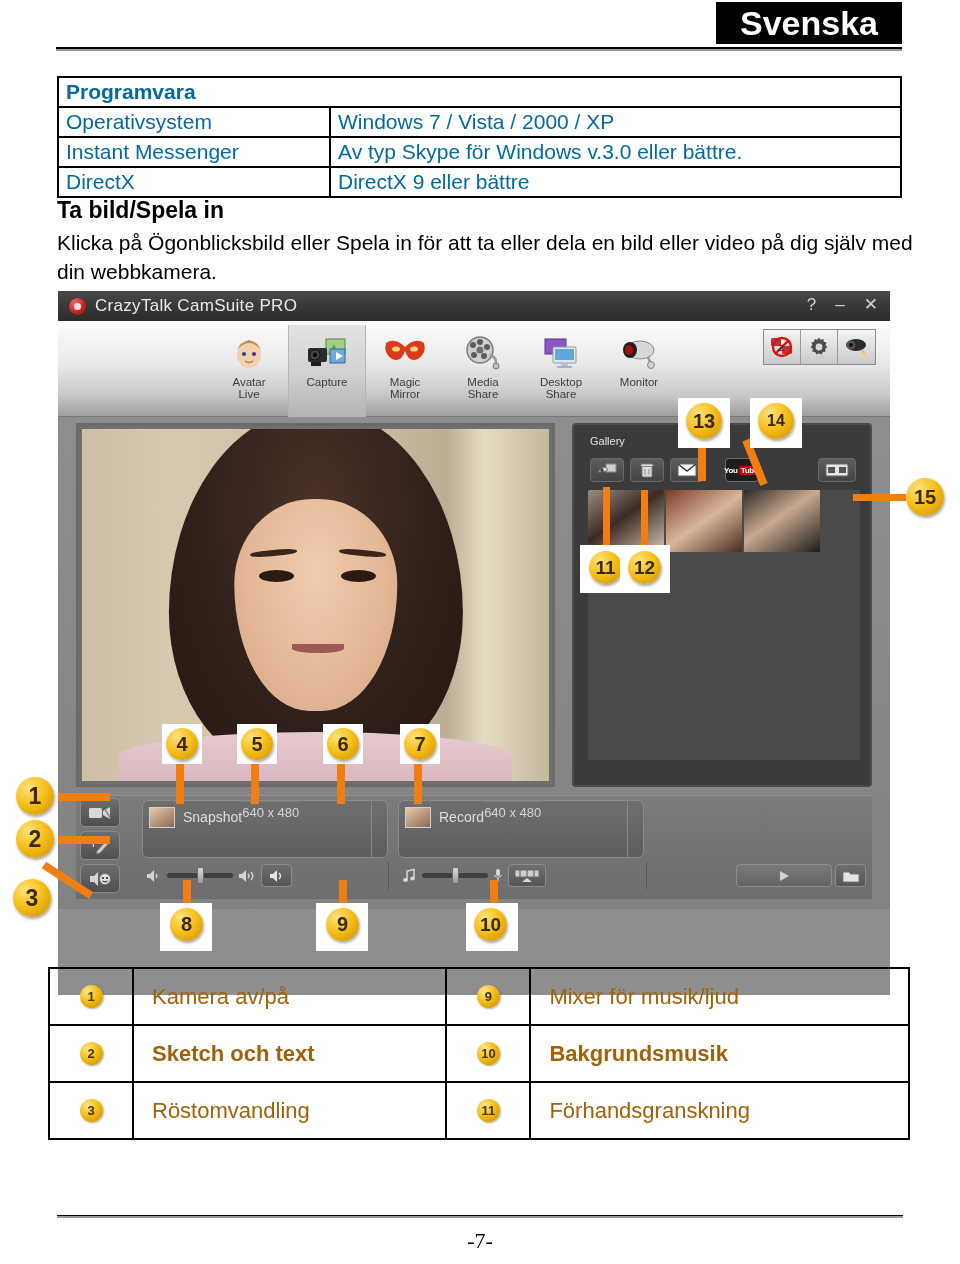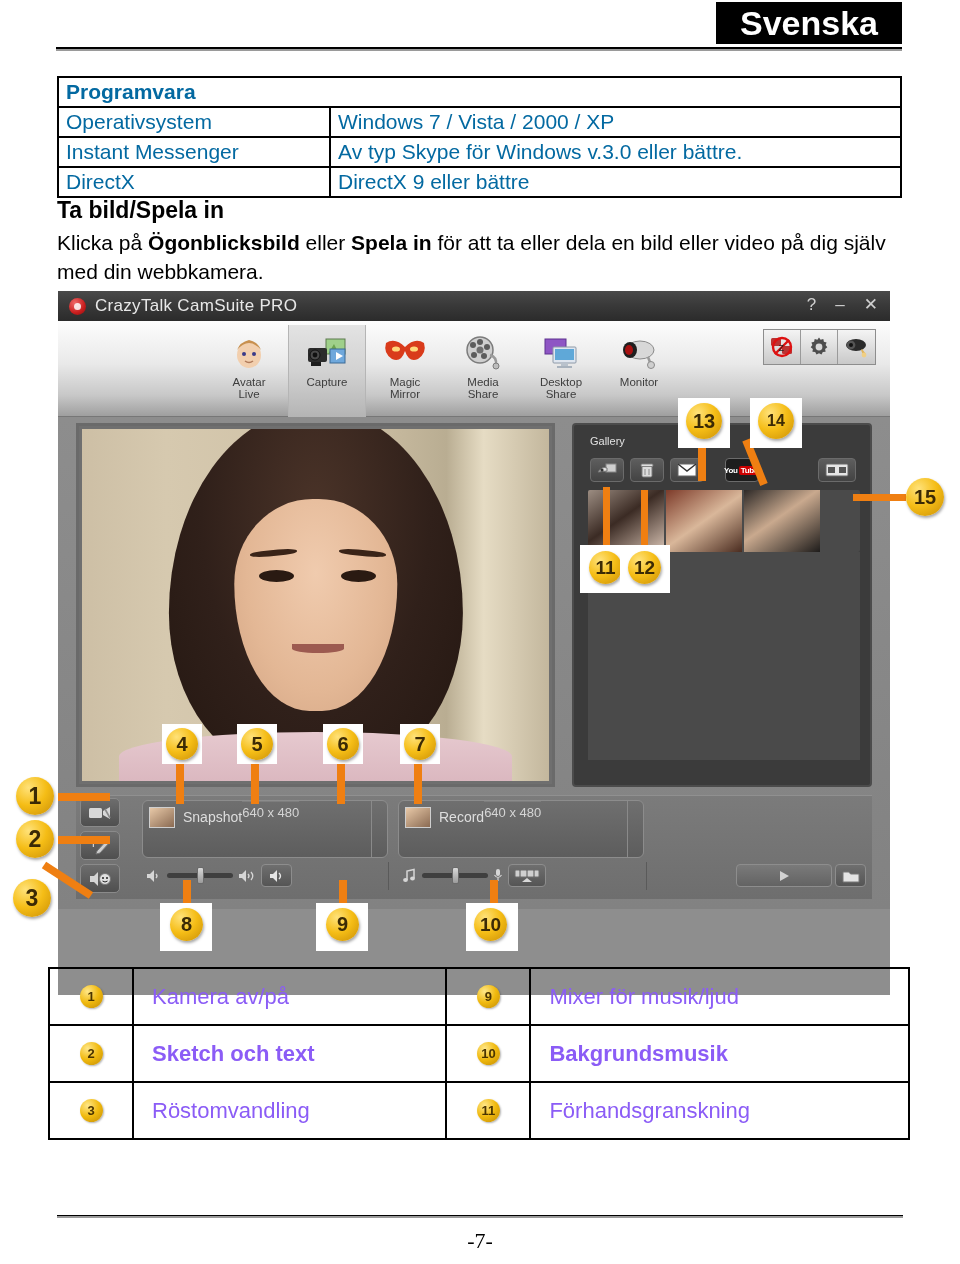--- a/index.html
+++ b/index.html
@@ -44,21 +44,21 @@
 
   
   .sec-title {
     position: absolute; left: 57px; top: 197px;
     font-size: 23px; font-weight: bold; color: #000;
   }
   .sec-body {
     position: absolute; left: 57px; top: 228px; width: 860px;
     font-size: 21px; color: #000; line-height: 29px;
   }
-  .sec-body b { font-weight: bold; }
+  .sec-body b { font-weight: normal; }
 
   
   .app-shot {
     position: absolute; left: 58px; top: 291px;
     width: 832px; height: 704px;
     background: #8e8e8e;
     overflow: hidden;
   }
   .app-titlebar {
     position: absolute; left: 0; top: 0; width: 832px; height: 30px;
@@ -239,21 +239,21 @@
   .co-white { position:absolute; background:#fff; }
   .lead { position:absolute; background:#ef7f12; }
 
   
   .legend {
     position: absolute; left: 48px; top: 967px; width: 862px;
     border-collapse: collapse;
   }
   .legend td { border: 2px solid #000; height: 57px; vertical-align: middle; }
   .legend td.num { width: 84px; text-align: center; }
-  .legend td.txt { padding-left: 18px; font-size: 22px; color:#8b5cf6; }
+  .legend td.txt { padding-left: 18px; font-size: 22px; color:#a16207; }
   .legend td.txt.b { font-weight: bold; }
   .legend td.num2 { width: 84px; text-align: center; }
   .lg-dot {
     display:inline-block; width: 23px; height: 23px; border-radius:50%;
     background: radial-gradient(circle at 33% 28%, #ffe789 0%, #f0b90e 50%, #c08a05 100%);
     color:#4a3400; font-size: 13px; font-weight:bold; line-height: 23px;
     box-shadow: 1px 1px 2px rgba(0,0,0,.3);
   }
 
   

